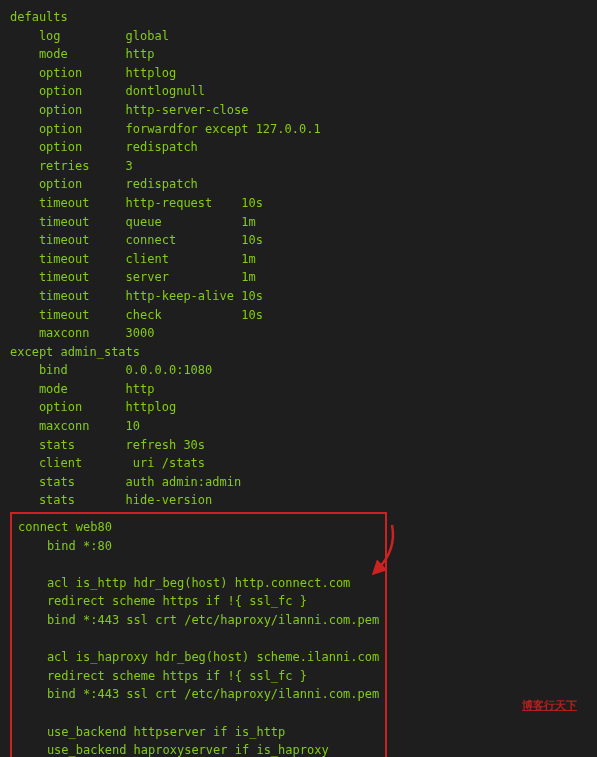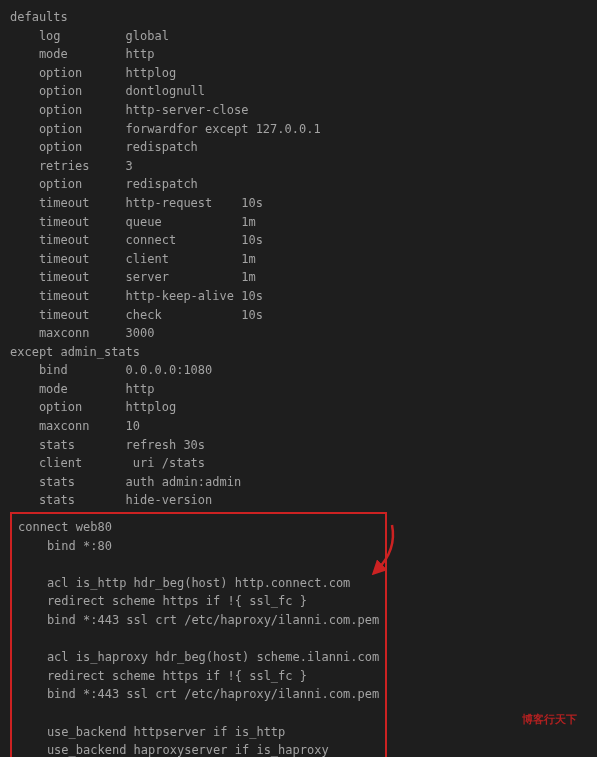--- a/index.html
+++ b/index.html
@@ -8,39 +8,40 @@
       font-family: 'Courier New', Courier, monospace;
       font-size: 12px;
       color: #d4d4d4;
       width: 597px;
       min-height: 757px;
       padding: 8px 10px;
     }
     pre {
       white-space: pre;
       line-height: 1.55;
-      color: #a3a3a3;
+      color: #84cc16;
     }
     .frontend-box {
       border: 2px solid #cc2222;
       padding: 4px 6px;
       margin: 2px 0;
       display: inline-block;
       min-width: 370px;
     }
     .watermark {
       position: fixed;
-      bottom: 30px;
+      bottom: 44px;
       right: 20px;
       color: #cc2222;
       font-family: Arial, sans-serif;
       font-size: 13px;
       font-weight: bold;
       opacity: 0.85;
       text-align: right;
+      text-decoration: underline;
     }
     .watermark-cn {
       font-size: 11px;
       color: #cc2222;
     }
   </style>
 </head>
 <body>
 
 <div>

